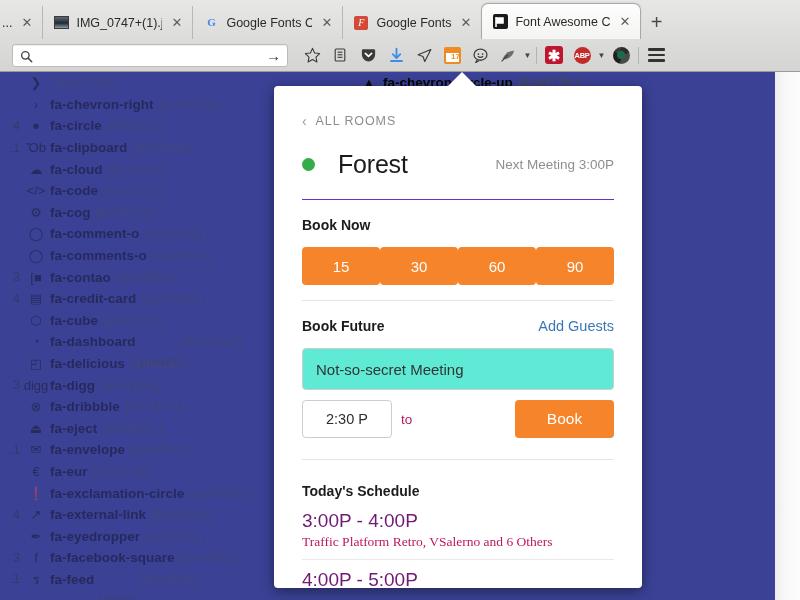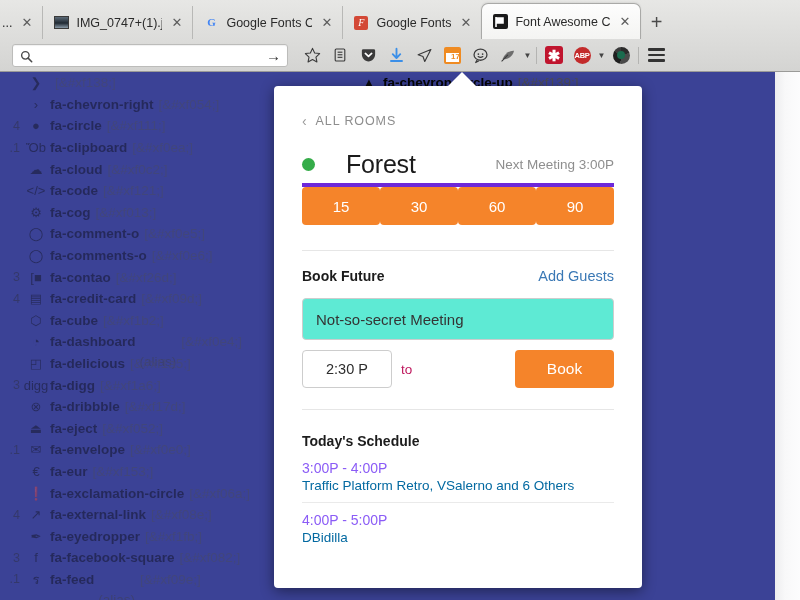--- a/index.html
+++ b/index.html
@@ -182,39 +182,39 @@
   #popup-inner { padding: 28px 28px 0 28px; }
 
   #all-rooms-back {
     display: flex; align-items: center; gap: 8px;
     color: #8d8d8d; font-size: 12.5px; letter-spacing: .9px;
     margin-bottom: 22px;
   }
   #all-rooms-back .chev { font-size: 14px; line-height: 1; color: #9a9a9a; }
 
   #room-header {
-    display: flex; align-items: baseline; gap: 12px;
-    padding-bottom: 4px; border-bottom: 4px solid #6d28d9;
+    display: flex; align-items: baseline; gap: 4px;
+    padding-bottom: 20px; border-bottom: 1px solid #6d28d9;
   }
   #room-status-dot {
     width: 13px; height: 13px; border-radius: 50%; background: #35ac49;
     flex: 0 0 13px; align-self: center; margin-right: 19px;
   }
   #room-name { font-size: 25px; color: #1b1b1b; font-weight: normal; letter-spacing: -.2px; }
   #next-meeting { margin-left: auto; font-size: 13.5px; color: #8e8e8e; align-self: center; }
 
   .section-head-row {
     display: flex; align-items: baseline; justify-content: space-between;
     margin-top: 17px; margin-bottom: 14px;
   }
   .section-head { font-size: 14px; font-weight: bold; color: #1c1c1c; }
   #add-guests-link { font-size: 14.5px; color: #3a78b5; }
 
   #book-now-buttons {
-    display: flex; gap: 0; padding-bottom: 25px; border-bottom: 1px solid #e6e6e6;
+    display: flex; gap: 0; padding-bottom: 15px; border-bottom: 1px solid #e6e6e6;
   }
   .duration-btn {
     flex: 1 1 0; height: 38px; border-radius: 4px; background: #f5842a;
     color: #ffffff; font-size: 15px; display: flex; align-items: center;
     justify-content: center; border: none;
     font-family: "Liberation Sans", sans-serif;
   }
 
   #meeting-title-input {
     width: 100%; height: 42px; border: 1px solid #cdcdcd; border-radius: 4px;
@@ -234,22 +234,22 @@
   #book-button {
     margin-left: auto; width: 99px; height: 38px; border-radius: 4px;
     background: #f5842a; color: #fff; border: none; font-size: 15.5px;
     font-family: "Liberation Sans", sans-serif;
     display: flex; align-items: center; justify-content: center; text-align: right;
   }
 
   #schedule-head { font-size: 14px; font-weight: bold; color: #1c1c1c; margin-top: 23px; margin-bottom: 11px; }
   .schedule-item { padding-bottom: 9px; border-bottom: 1px solid #eaeaea; margin-bottom: 9px; }
   .schedule-item:last-child { border-bottom: none; }
-  .sched-time { font-size: 14px; color: #8b5cf6; margin-bottom: 2px; }
-  .sched-desc { font-size: 13.5px; color: #0369a1; }
+  .sched-time { font-size: 19px; color: #701a75; margin-bottom: 2px; }
+  .sched-desc { font-size: 13.5px; color: #be185d; font-family: Liberation Serif, serif; }
 </style>
 </head>
 <body>
 
 <div id="browser-chrome">
 
   <div id="tab-strip">
 
     <div class="tab first-partial">
       <span class="tab-title">...</span>
@@ -561,20 +561,23 @@
       <span class="chev">‹</span>
       <span>ALL ROOMS</span>
     </div>
 
     <div id="room-header">
       <span id="room-status-dot"></span>
       <span id="room-name">Forest</span>
       <span id="next-meeting">Next Meeting 3:00P</span>
     </div>
 
+    <div class="section-head-row">
+      <span class="section-head">Book Now</span>
+    </div>
 
     <div id="book-now-buttons">
       <button class="duration-btn">15</button>
       <button class="duration-btn">30</button>
       <button class="duration-btn">60</button>
       <button class="duration-btn">90</button>
     </div>
 
     <div class="section-head-row">
       <span class="section-head">Book Future</span>

